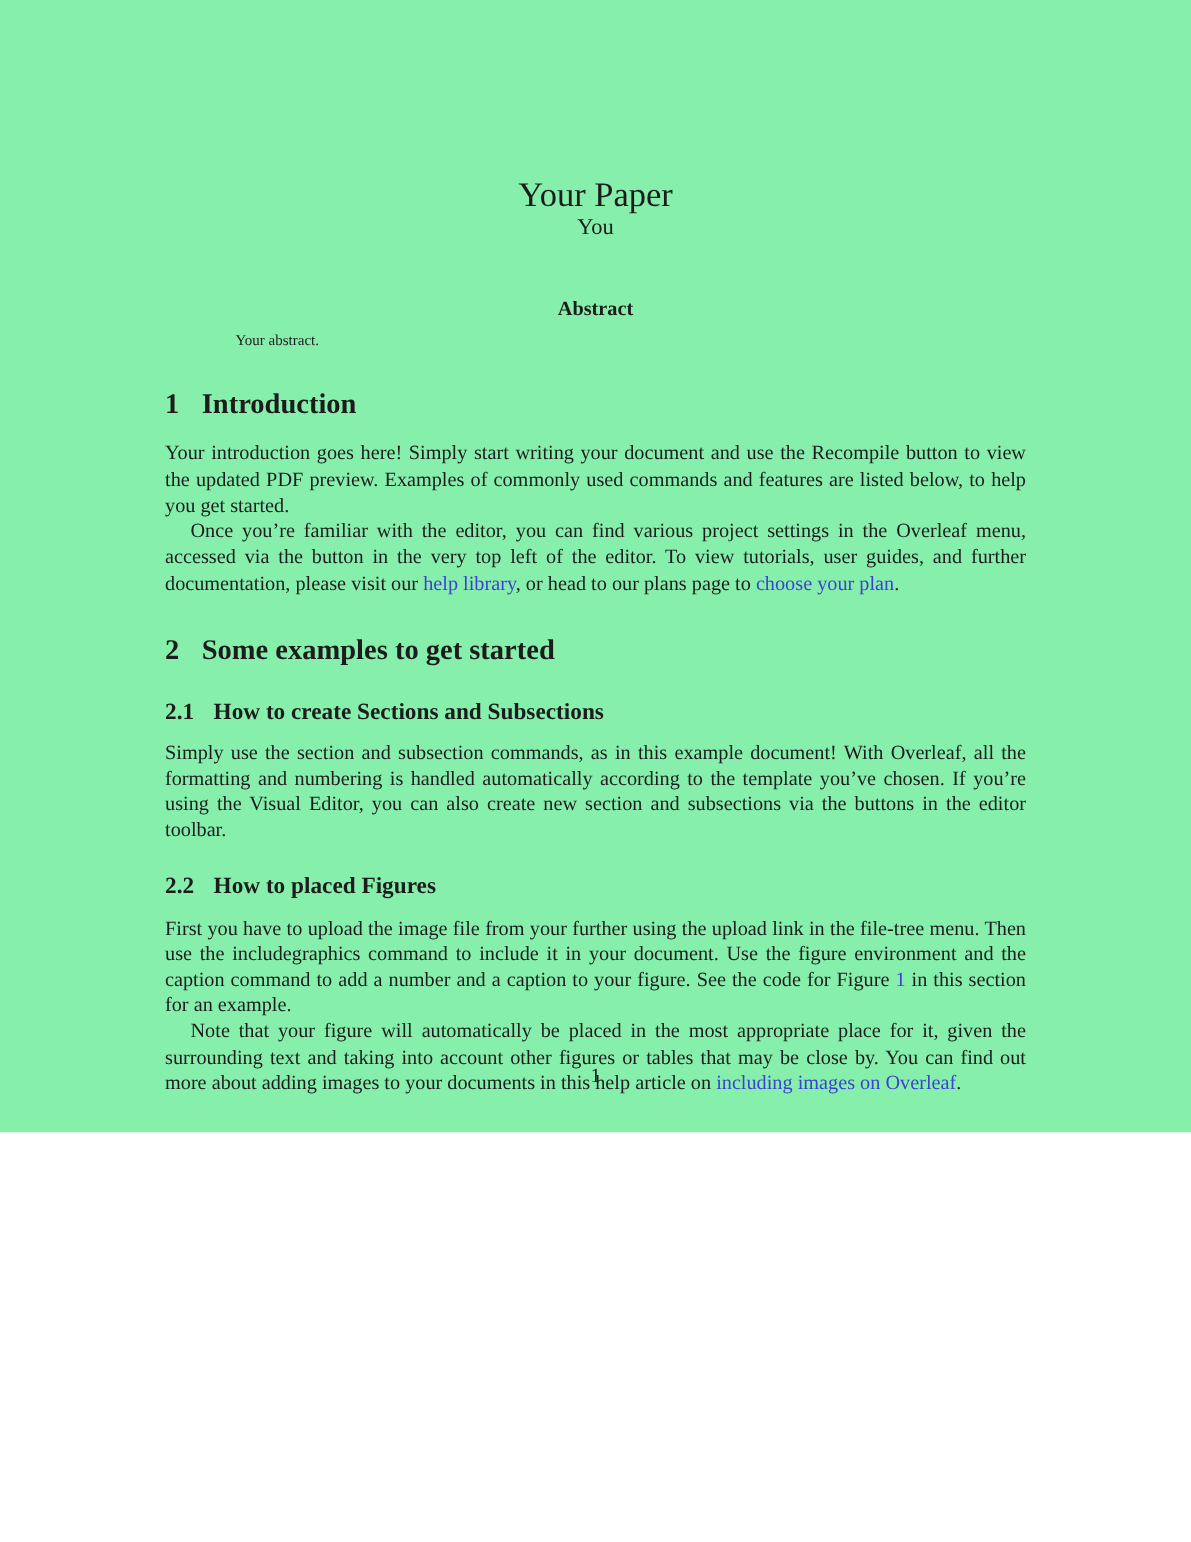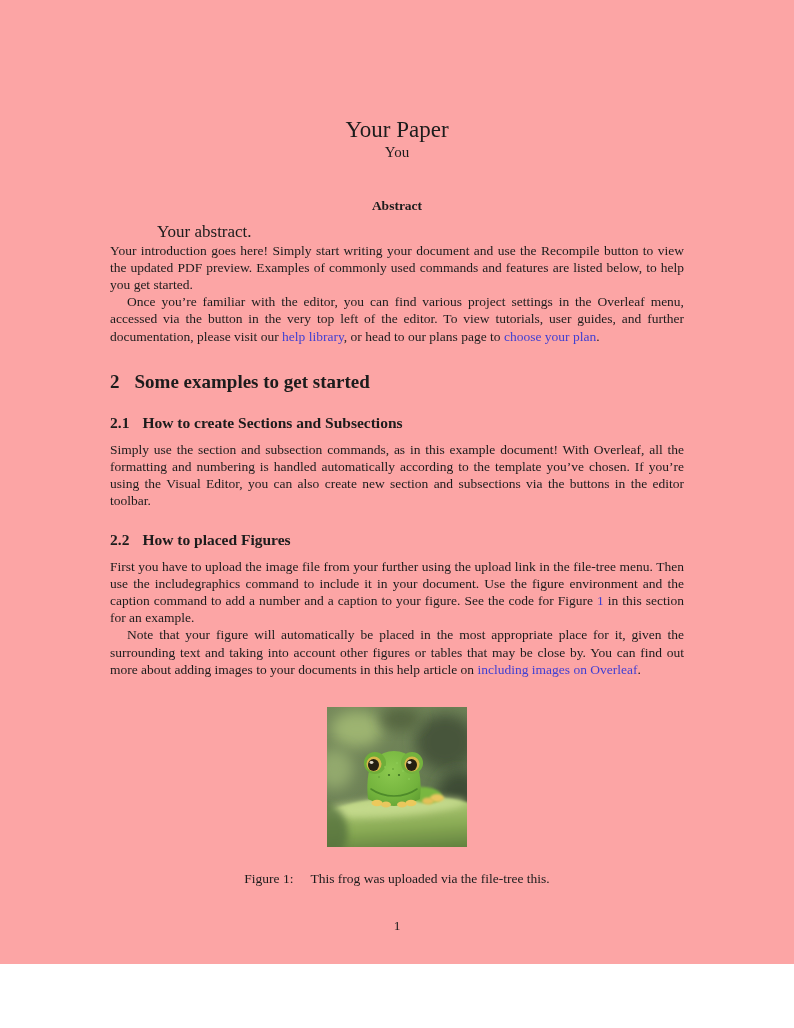--- a/index.html
+++ b/index.html
@@ -1,32 +1,32 @@
 <!DOCTYPE html>
 <html><head>
 <meta charset="utf-8">
 <style>
   html,body{margin:0;padding:0;background:#ffffff;}
   .page{
     position:relative;
-    width:794px;height:964px;
-    background:#fca5a5;
+    width:794px;height:755px;
+    background:#86efac;
     font-family:"Liberation Serif","DejaVu Serif",serif;
     color:#1c1c1c;
     overflow:hidden;
     box-sizing:border-box;
     padding-top:116px;
   }
   .content{margin:0 110px;}
   .titleblock{text-align:center;}
   .doc-title{font-size:23px;font-weight:400;margin:0;line-height:1.2;}
   .doc-author{font-size:15px;}
   .doc-date{font-size:15px;margin-top:14px;}
   .abs-heading{font-size:13.5px;font-weight:bold;text-align:center;margin-top:37px;}
-  .abs-body{font-size:17px;margin-top:8px;padding:0 47px;}
+  .abs-body{font-size:10px;margin-top:8px;padding:0 47px;}
   h2.sec{font-size:19px;font-weight:bold;margin:27px 0 13px 0;line-height:1.1;}
   h2.sec .secnum{margin-right:15px;}
   h3.subsec{font-size:15.5px;font-weight:bold;margin:21px 0 10px 0;line-height:1.1;}
   h3.subsec .secnum{margin-right:13px;margin-top:48px;}
   p.body{font-size:13.5px;line-height:17.2px;margin:0;text-align:justify;}
   p.body.indent{text-indent:17px;}
   a.doclink{color:#3f3fd3;text-decoration:none;cursor:pointer;}
   .figureblock{margin-top:29px;text-align:center;}
   .figimg{display:inline-block;width:140px;height:140px;line-height:0;}
   .figcaption{font-size:13.5px;margin-top:20px;text-align:center;}
@@ -43,20 +43,21 @@
   <div class="content">
 
     <div class="titleblock">
       <h1 class="doc-title">Your Paper</h1>
       <div class="doc-author">You</div>
     </div>
 
     <div class="abs-heading">Abstract</div>
     <div class="abs-body">Your abstract.</div>
 
+    <h2 class="sec"><span class="secnum">1</span><span>Introduction</span></h2>
 
     <p class="body">Your introduction goes here! Simply start writing your document and use the Recompile button to view the updated PDF preview. Examples of commonly used commands and features are listed below, to help you get started.</p>
     <p class="body indent"><span>Once you’re familiar with the editor, you can find various project settings in the Overleaf menu, accessed via the button in the very top left of the editor. To view tutorials, user guides, and further documentation, please visit our </span><a class="doclink">help library</a><span>, or head to our plans page to </span><a class="doclink">choose your plan</a><span>.</span></p>
 
     <h2 class="sec"><span class="secnum">2</span><span>Some examples to get started</span></h2>
 
     <h3 class="subsec"><span class="secnum">2.1</span><span>How to create Sections and Subsections</span></h3>
     <p class="body">Simply use the section and subsection commands, as in this example document! With Overleaf, all the formatting and numbering is handled automatically according to the template you’ve chosen. If you’re using the Visual Editor, you can also create new section and subsections via the buttons in the editor toolbar.</p>
 
     <h3 class="subsec"><span class="secnum">2.2</span><span>How to placed Figures</span></h3>

